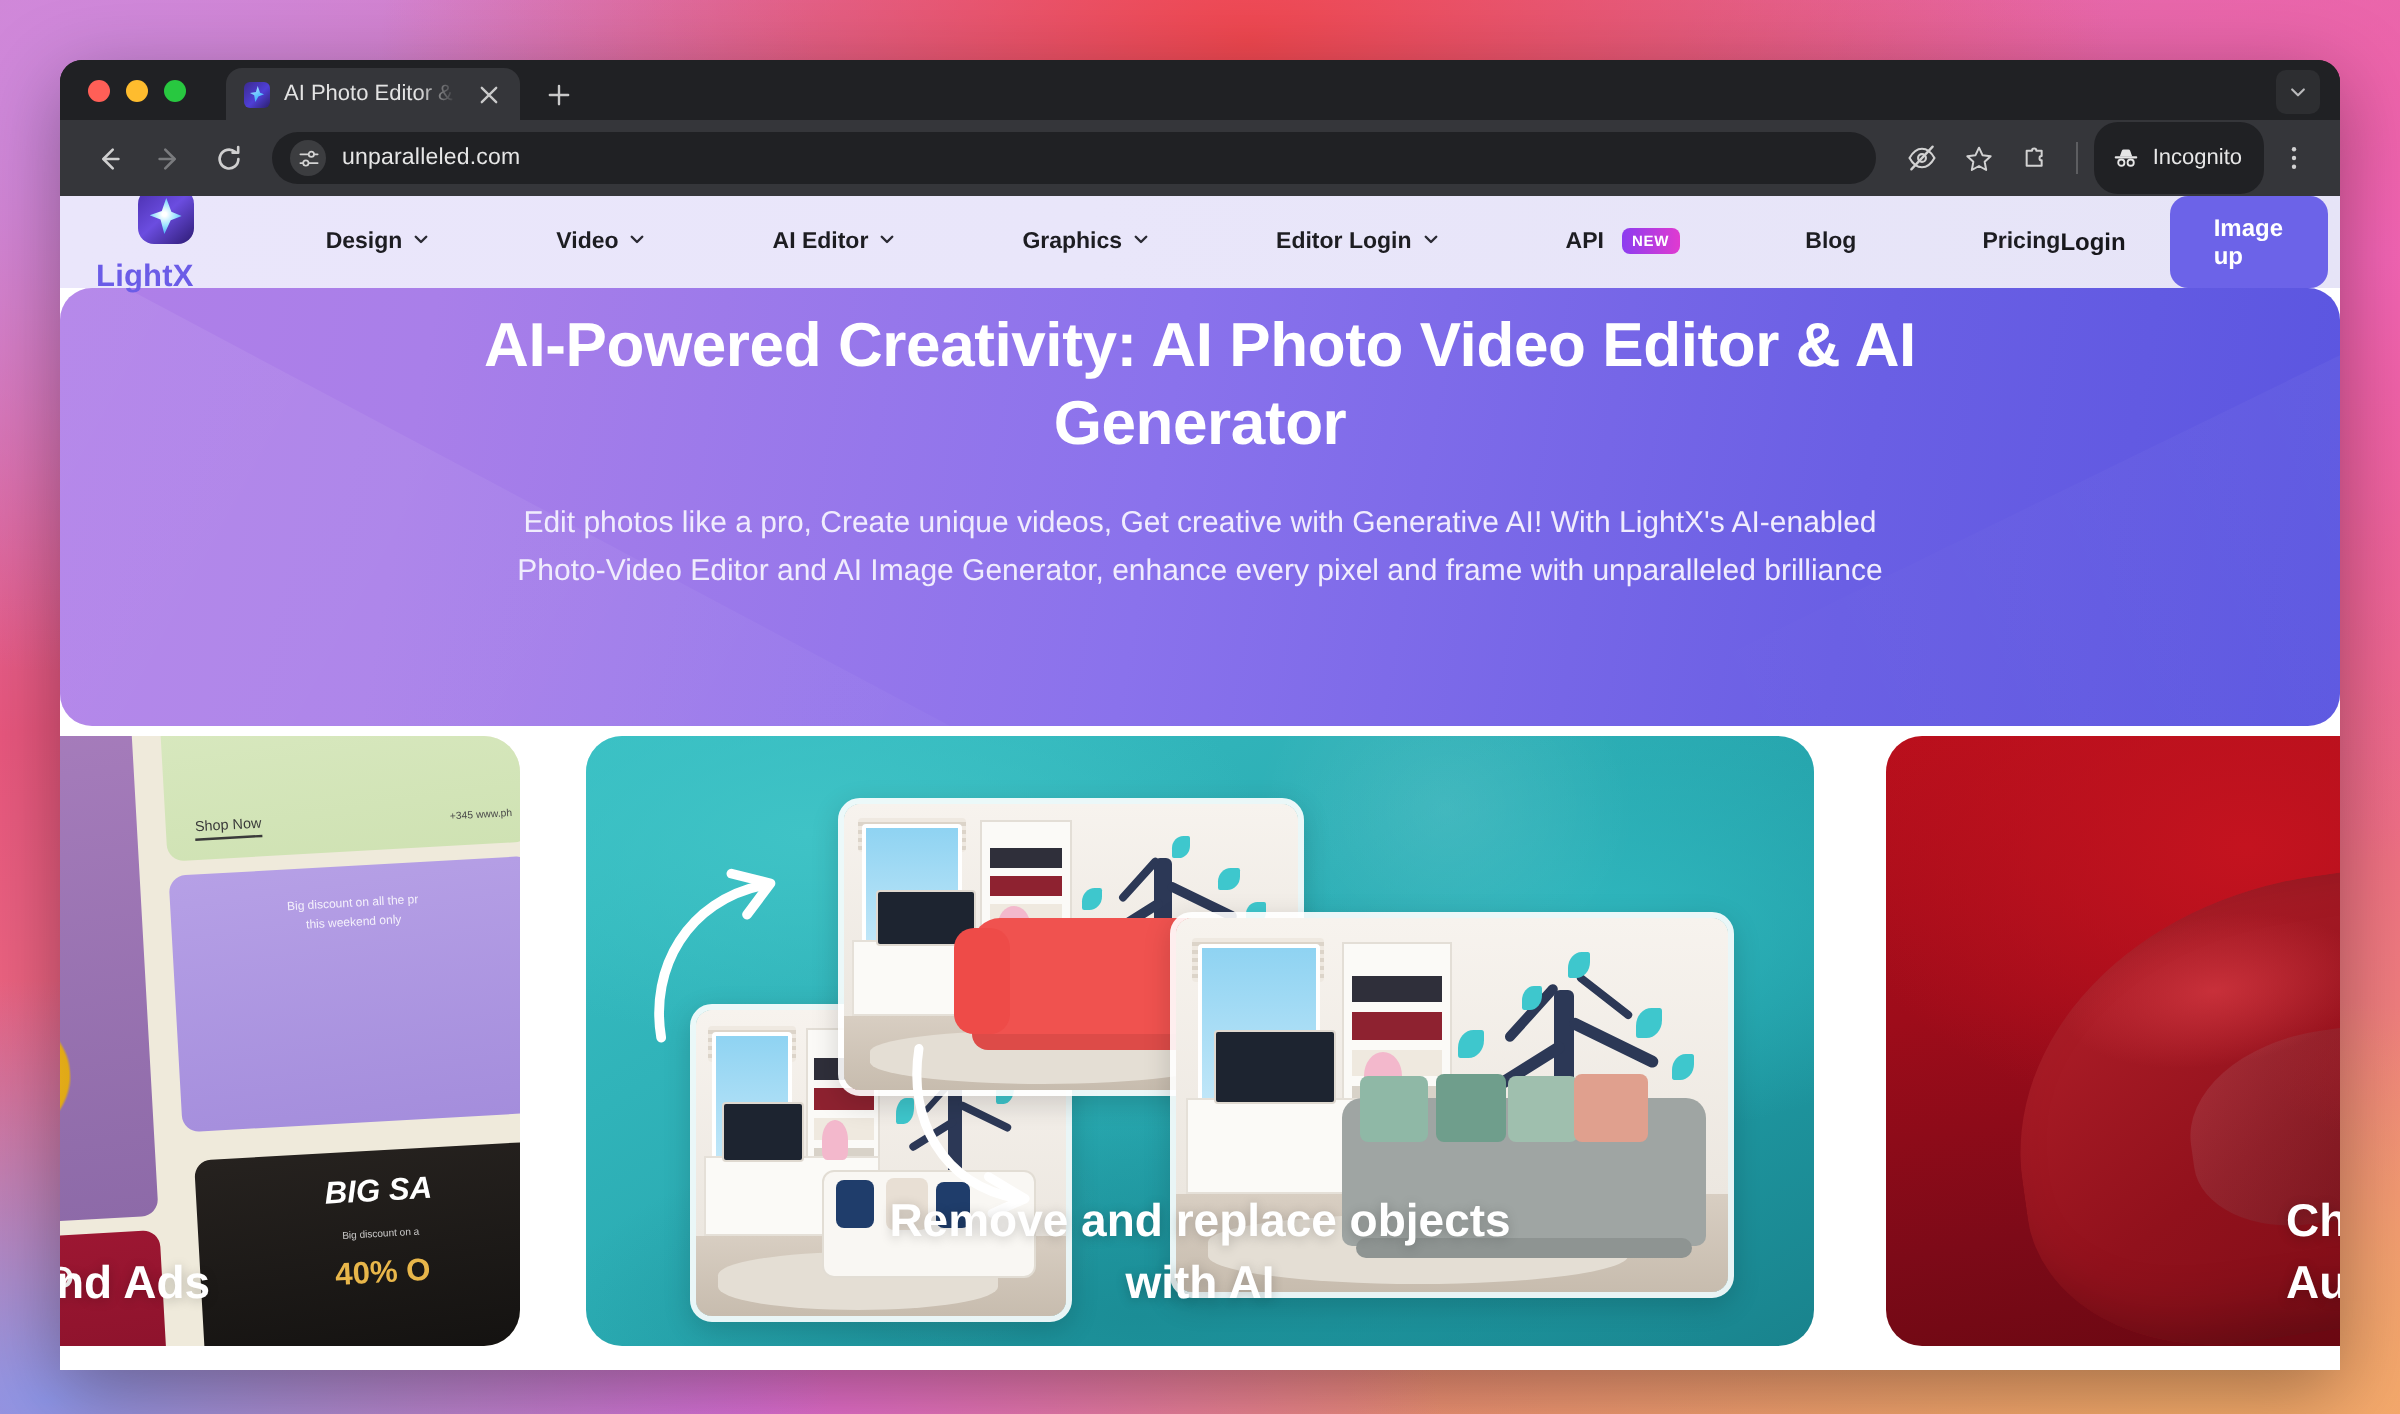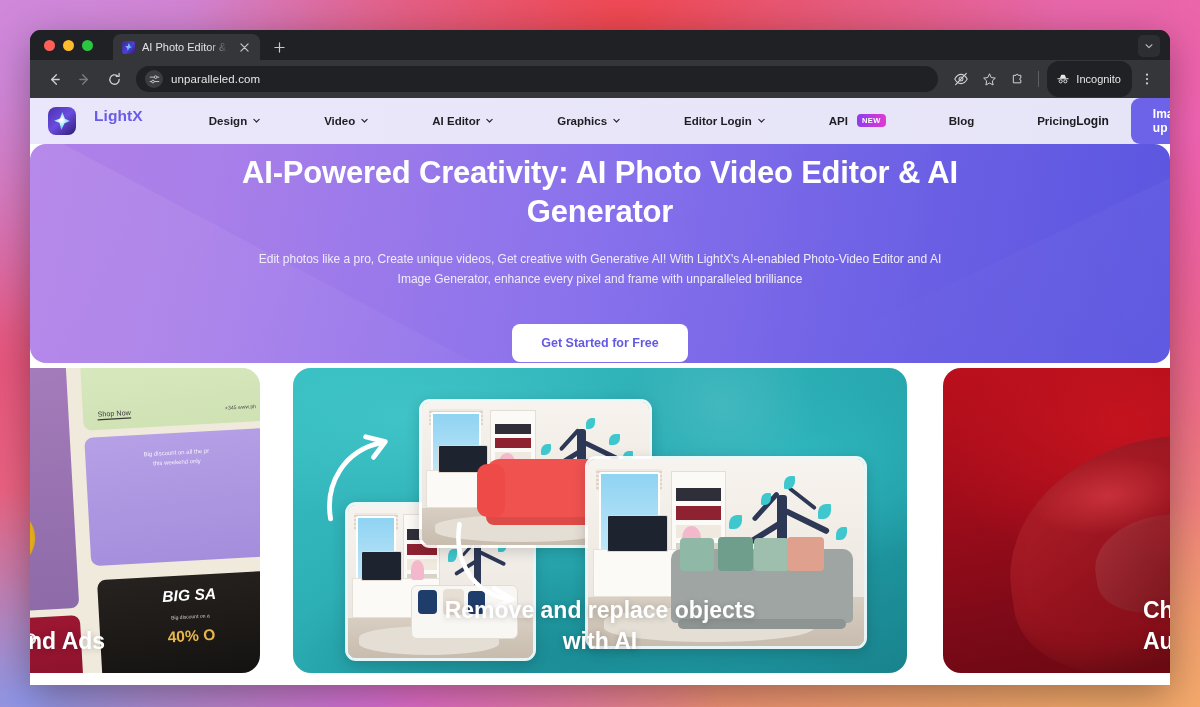--- a/index.html
+++ b/index.html
@@ -153,21 +153,21 @@
   }
 
   
   .site-nav {
     position: relative; z-index: 5;
     height: 46px;
     background: linear-gradient(90deg,#eae6fb 0%,#e9e6fa 45%,#e6e4f7 100%);
     display: flex; align-items: center;
     padding: 0 22px 0 18px;
   }
-  .brand { display: flex; align-items: flex-start; gap: 18px; margin-right: 30px; }
+  .brand { display: flex; align-items: flex-end; gap: 8px; margin-right: 30px; flex-direction: column; }
   .brand-logo {
     width: 28px; height: 28px; border-radius: 8px;
     background: linear-gradient(138deg,#4a2fae 0%,#6b4de0 48%,#2d1b73 100%);
     position: relative; overflow: hidden;
   }
   .brand-logo::after {
     content: ""; position: absolute; left: 6px; top: 5px;
     width: 16px; height: 18px;
     background: radial-gradient(circle at 45% 45%, #ffffff 8%, #9fe4ff 42%, #2e9ff5 85%);
     clip-path: polygon(52% 0%, 68% 38%, 100% 50%, 66% 62%, 46% 100%, 34% 60%, 0% 48%, 38% 36%);
@@ -218,22 +218,22 @@
     transform: rotate(-26deg); transform-origin: top right;
     pointer-events: none;
   }
   .hero-inner { position: relative; z-index: 2; }
   .hero-title {
     font-size: 31px; font-weight: 800; color: #fff;
     line-height: 1.26; letter-spacing: -.2px;
     max-width: 760px; margin: 0 auto;
   }
   .hero-sub {
-    font-size: 12px; color: #f0ecfd; line-height: 1.62;
-    max-width: 700px; margin: 19px auto 12px;
+    font-size: 15px; color: #f0ecfd; line-height: 1.62;
+    max-width: 700px; margin: 19px auto 0;
   }
   .hero-cta {
     display: inline-block; margin-top: 23px;
     background: #fff; color: #6359e4;
     font-size: 12.5px; font-weight: 600;
     padding: 12px 29px; border-radius: 8px;
   }
 
   
   .carousel {
@@ -563,21 +563,20 @@
           <span class="signup-btn">Image up</span>
         </div>
       </div>
 
       <div class="hero">
         <div class="hero-diag"></div>
         <div class="hero-diag2"></div>
         <div class="hero-inner">
           <h1 class="hero-title">AI-Powered Creativity: AI Photo Video Editor &amp; AI Generator</h1>
           <p class="hero-sub">Edit photos like a pro, Create unique videos, Get creative with Generative AI! With LightX's AI-enabled Photo-Video Editor and AI Image Generator, enhance every pixel and frame with unparalleled brilliance</p>
-          <span class="hero-cta">Get Started for Free</span>
         </div>
       </div>
 
       <div class="carousel">
 
         <div class="card card-left">
           <div class="posters">
 
             <div class="poster p2">
               <div class="shopnow">Shop Now</div>

